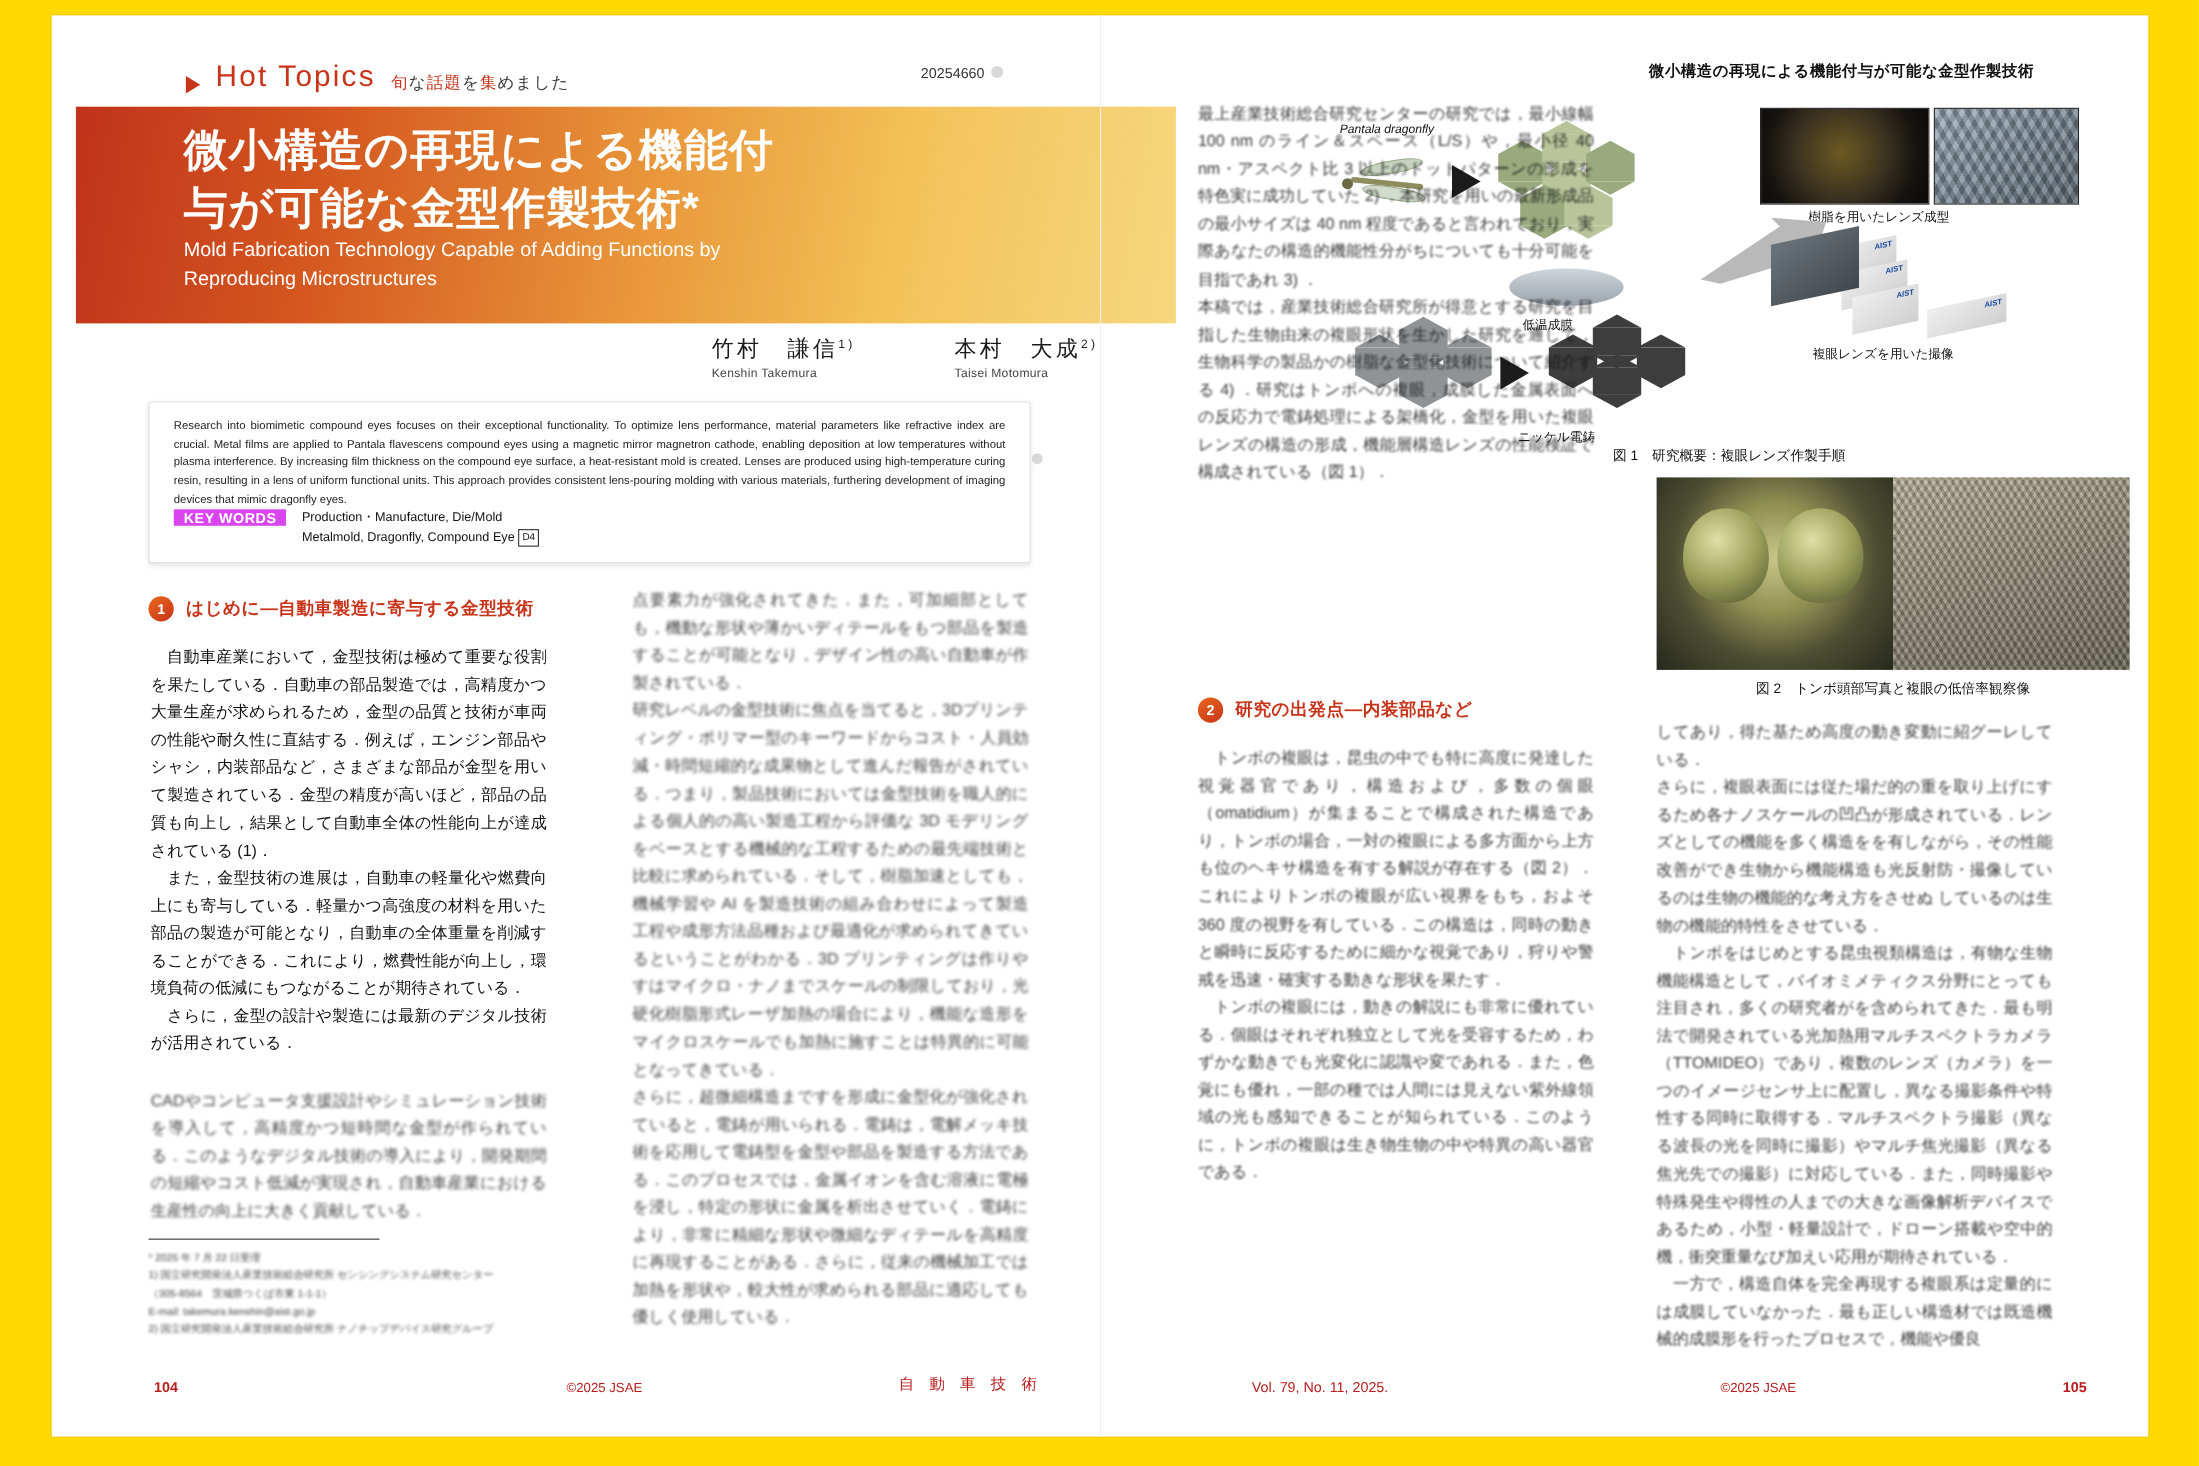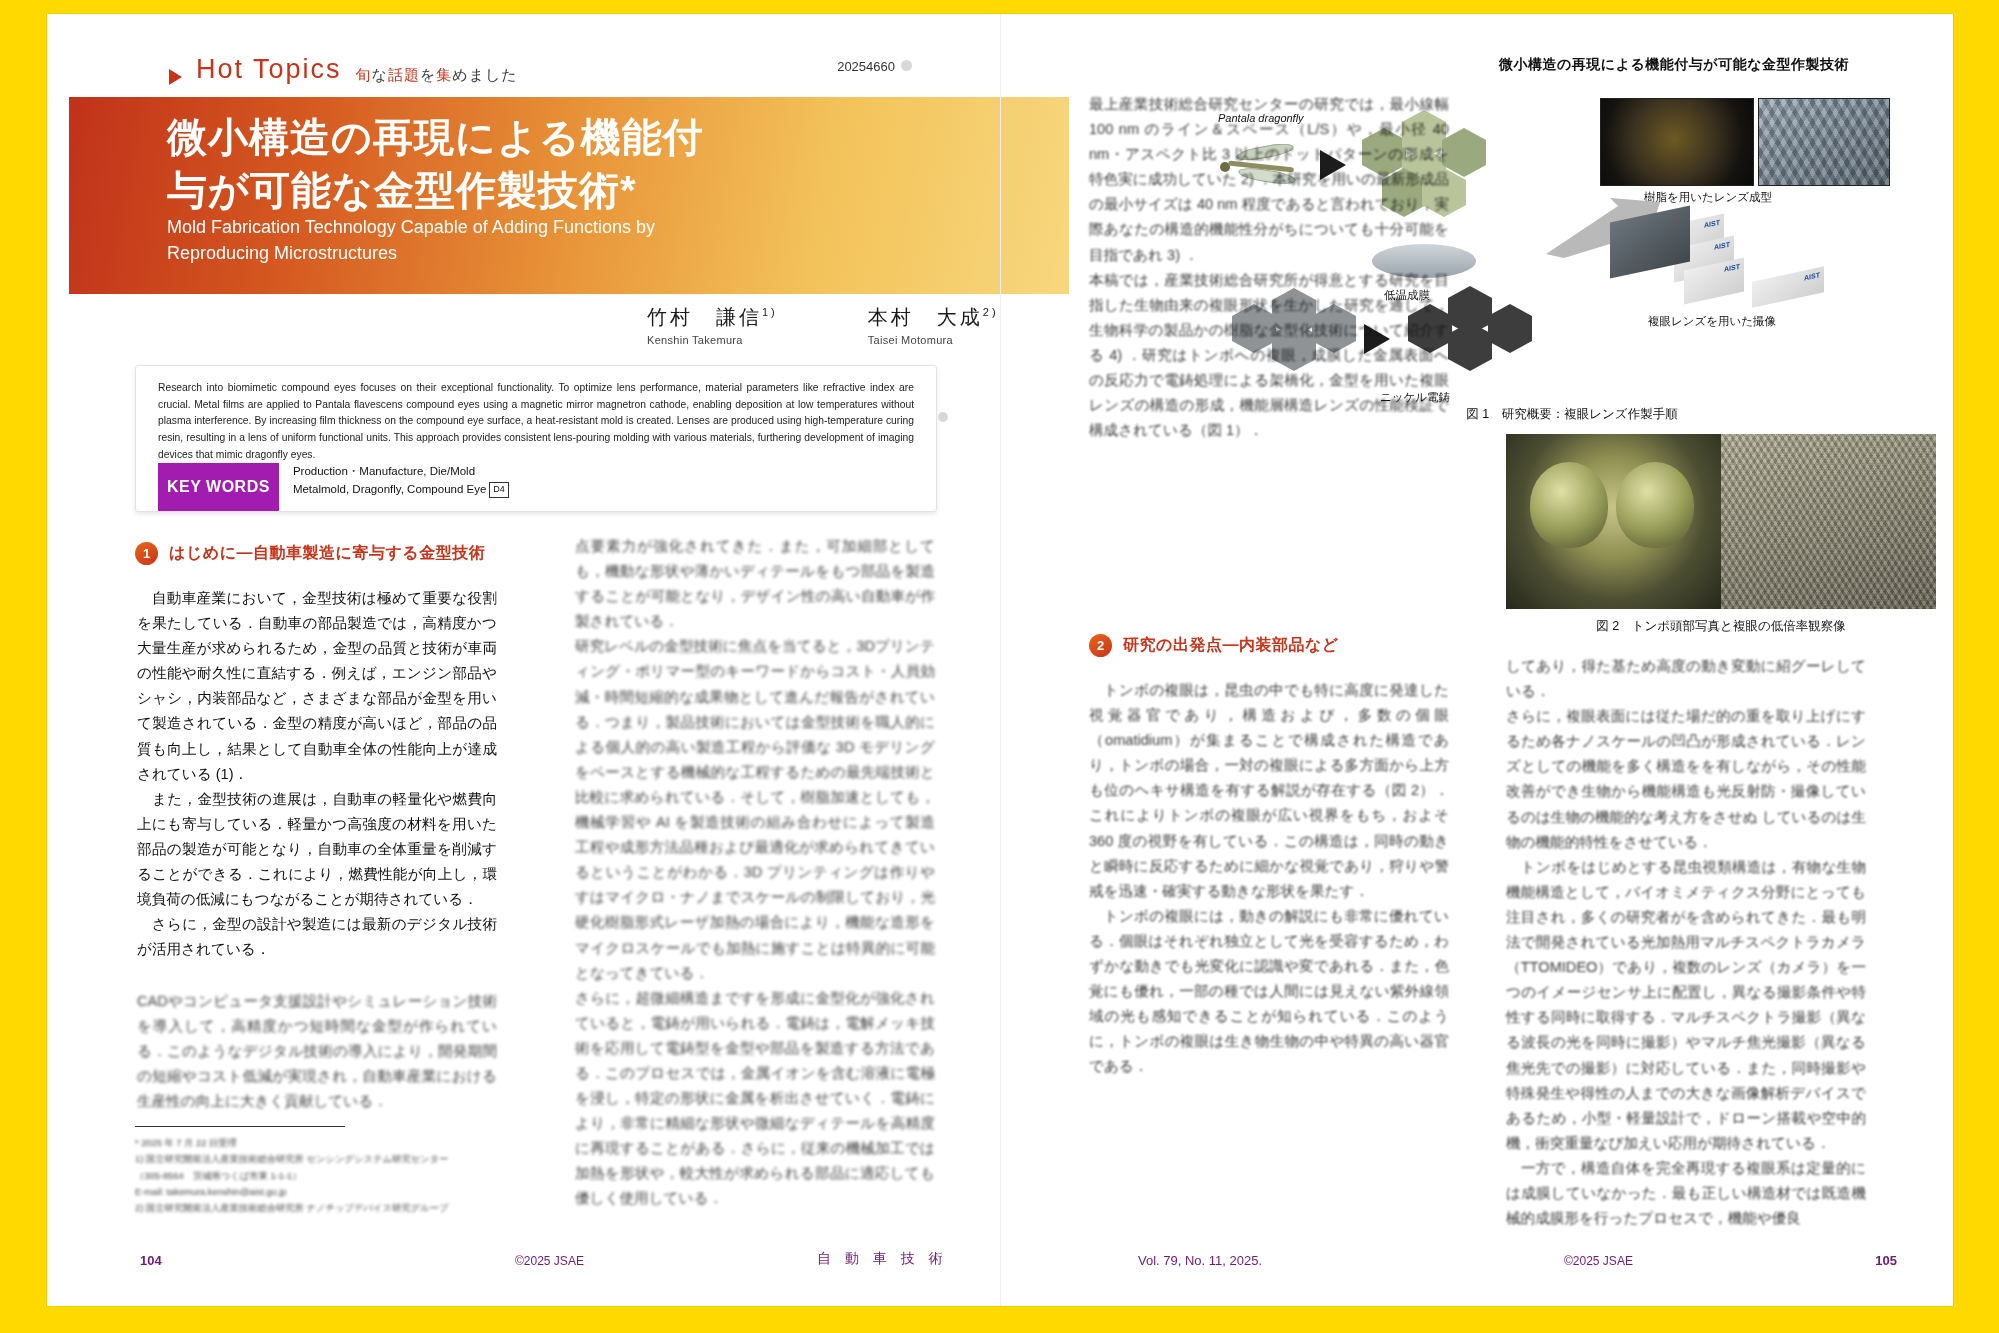--- a/index.html
+++ b/index.html
@@ -70,22 +70,22 @@
     background:#fff;border:1px solid #e2e2e2;border-radius:3px;
     box-shadow:0 2px 5px rgba(0,0,0,.10);
     margin-top:18px;
   }
   .abs-text{
     position:absolute;left:22px;top:14px;width:756px;
     font-size:10.3px;line-height:1.62;color:#222;text-align:justify;
   }
   .kw-row{position:absolute;left:22px;top:97px;display:flex;gap:14px;align-items:flex-start;}
   .kw-badge{
-    background:#a21caf;color:#fff;font-size:16px;letter-spacing:.5px;
-    padding:15px 9px;font-weight:700;
+    background:#d946ef;color:#fff;font-size:13px;letter-spacing:.5px;
+    padding:0 9px;font-weight:700;
   }
   .kw-lines{font-size:11.5px;line-height:1.55;color:#111;}
   .kw-box{
     display:inline-block;border:1px solid #333;font-size:9px;padding:0 3px;
     vertical-align:middle;margin-left:3px;
   }
   .card-dot{
     position:absolute;right:-12px;top:46px;width:10px;height:10px;border-radius:50%;
     background:#d8d8d8;
   }
@@ -105,21 +105,21 @@
   .blur{filter:blur(1.35px);opacity:.82;}
   .blur-soft{filter:blur(1.15px);opacity:.85;}
   p{margin:0 0 0 0;}
 
   
   .fn{position:absolute;left:88px;top:1112px;width:352px;}
   .fn-rule{width:210px;height:1px;background:#333;margin-bottom:8px;}
   .fn-body{font-size:9.3px;line-height:1.75;color:#111;}
 
   
-  .pfoot{position:absolute;bottom:38px;font-size:13px;color:#701a75;}
+  .pfoot{position:absolute;bottom:38px;font-size:13px;color:#b91c1c;}
   .pfoot.l-num{left:93px;font-weight:700;}
   .pfoot.l-c{left:468px;font-size:12px;}
   .pfoot.l-jp{left:770px;letter-spacing:5px;font-size:14px;}
   .pfoot.r-num{right:110px;font-weight:700;}
 
   
   .run-head{
     position:absolute;right:105px;top:42px;font-size:14px;font-weight:700;color:#111;
     letter-spacing:.5px;
   }

